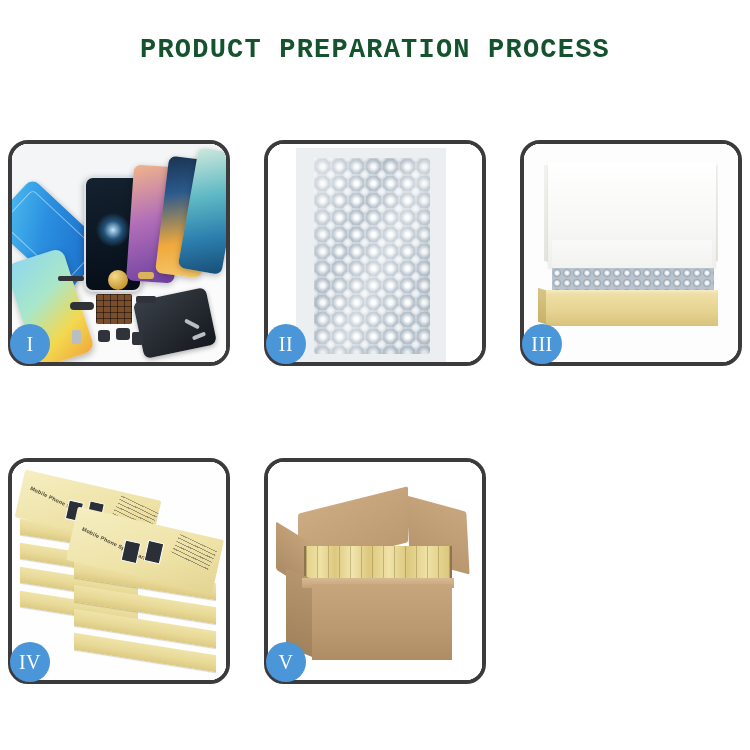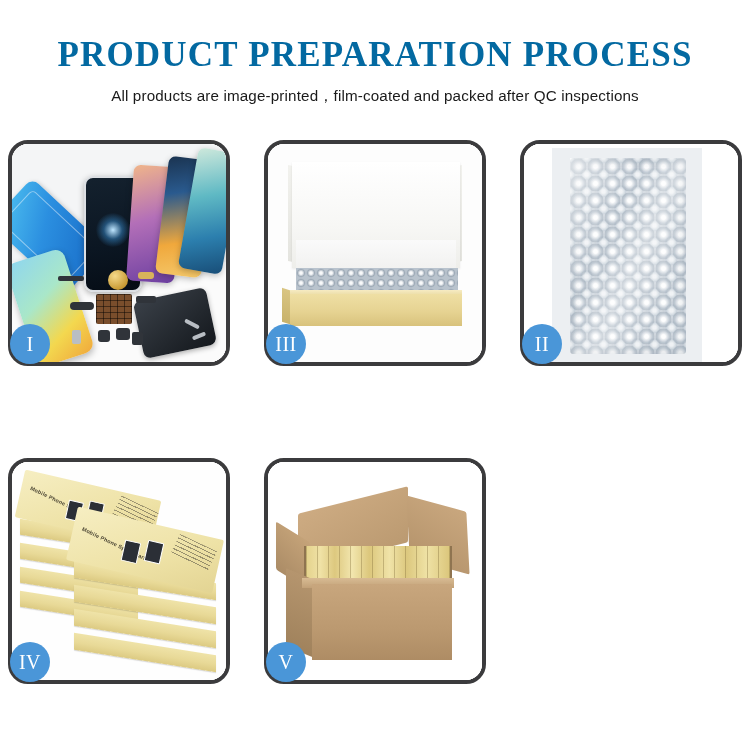--- a/index.html
+++ b/index.html
@@ -15,25 +15,25 @@
     position: relative;
   }
 
   
   .header {
     width: 750px;
     padding-top: 36px;
     text-align: center;
   }
   .title {
-    font-family: Liberation Serif, serif;
-    font-size: 35px;
+    font-family: Liberation Mono, monospace;
+    font-size: 27px;
     font-weight: bold;
     letter-spacing: 1.2px;
-    color: #0369a1;
+    color: #14532d;
     line-height: 1.1;
     white-space: nowrap;
   }
   .subtitle {
     margin-top: 11px;
     font-family: "Liberation Sans", sans-serif;
     font-size: 15.2px;
     font-weight: normal;
     letter-spacing: 0.15px;
     color: #1a1a1a;
@@ -316,21 +316,20 @@
   .c6-seam2 { position:absolute; left:30px; top:158px; width:14px; height:14px;
     background:rgba(140,112,76,.5); transform:skewY(12deg); border-radius:1px; }
   .c6-edge { position:absolute; left:118px; top:72px; width:3px; height:104px;
     background:rgba(120,96,66,.35); transform:skewY(12deg); }
 </style>
 </head>
 <body>
 
 <div class="header">
   <div class="title">PRODUCT PREPARATION PROCESS</div>
-  <div class="subtitle">All products are image-printed，film-coated and packed after QC inspections</div>
 </div>
 
 <div class="grid">
 
   <div class="panel">
     <div class="panel-inner">
       <div class="p1-bg"></div>
       <div class="p1-lower"></div>
 
       <div class="ph ph-blue"></div>
@@ -353,42 +352,42 @@
       <div class="part silver" style="left:60px;top:186px;width:9px;height:14px;border-radius:2px;"></div>
       <div class="part" style="left:120px;top:188px;width:11px;height:13px;border-radius:2px;"></div>
       <div class="part silver" style="left:172px;top:178px;width:16px;height:4px;border-radius:2px;transform:rotate(28deg);"></div>
       <div class="part silver" style="left:180px;top:190px;width:14px;height:4px;border-radius:2px;transform:rotate(-22deg);"></div>
     </div>
     <div class="badge">I</div>
   </div>
 
   <div class="panel">
     <div class="panel-inner">
+      <div class="p2-bg"></div>
+      <div class="bw-sheet"></div>
+      <div class="bw-core"></div>
+      <div class="bw-core2"></div>
+      <div class="bw-sheen"></div>
+    </div>
+    <div class="badge">II</div>
+  </div>
+
+  <div class="panel">
+    <div class="panel-inner">
       <div class="p3-bg"></div>
       <div class="p3-lid-l"></div>
       <div class="p3-lid-r"></div>
       <div class="p3-lid"></div>
       <div class="p3-foam"></div>
       <div class="p3-bubble"></div>
       <div class="p3-side"></div>
       <div class="p3-rim"></div>
       <div class="p3-front"></div>
     </div>
     <div class="badge">III</div>
-  </div>
-
-  <div class="panel">
-    <div class="panel-inner">
-      <div class="p2-bg"></div>
-      <div class="bw-sheet"></div>
-      <div class="bw-core"></div>
-      <div class="bw-core2"></div>
-      <div class="bw-sheen"></div>
-    </div>
-    <div class="badge">II</div>
   </div>
 
   <div class="panel">
     <div class="panel-inner">
       <div class="p4-bg"></div>
       <div class="stack">
 
         <div class="sbox" style="left:2px;top:52px;width:118px;height:16px;transform:skewY(9deg);"></div>
         <div class="sbox" style="left:2px;top:76px;width:118px;height:16px;transform:skewY(9deg);"></div>
         <div class="sbox" style="left:2px;top:100px;width:118px;height:16px;transform:skewY(9deg);"></div>

